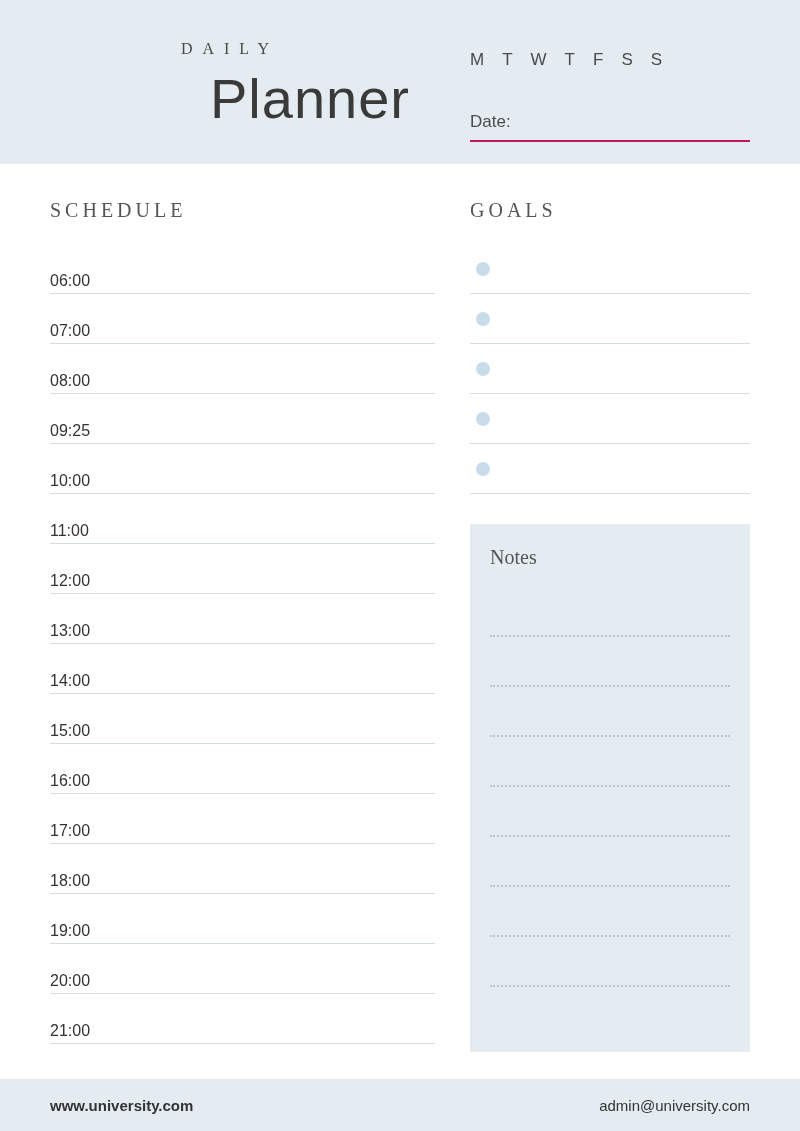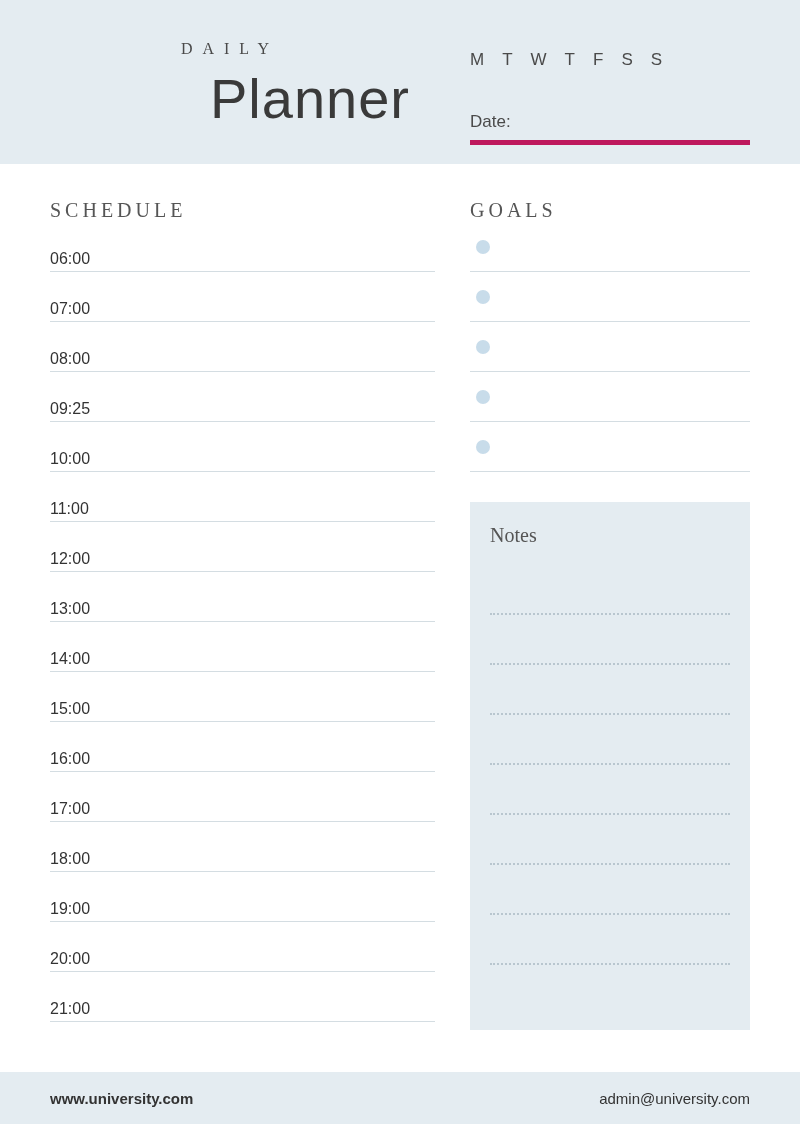--- a/index.html
+++ b/index.html
@@ -45,21 +45,21 @@
     gap: 18px;
     font-size: 17px;
     color: #4a4a4a;
     margin-bottom: 42px;
     justify-content: flex-start;
   }
   .weekday { cursor: default; }
   .date-row {
     display: flex;
     align-items: flex-start;
-    border-bottom: 5px solid #be185d;
+    border-bottom: 2px solid #be185d;
     padding-bottom: 8px;
   }
   .date-label {
     font-size: 17px;
     color: #4a4a4a;
     margin-right: 10px;
   }
   .date-input {
     flex: 1;
     border: none;
@@ -74,20 +74,21 @@
     gap: 35px;
   }
   .left-col { flex: 1; }
   .right-col { width: 280px; }
 
   .section-title {
     font-family: Georgia, 'Times New Roman', serif;
     font-size: 20px;
     letter-spacing: 4px;
     color: #555;
+    margin-bottom: 22px;
   }
 
   .schedule-row {
     display: flex;
     align-items: flex-end;
     height: 50px;
     border-bottom: 1px solid #d4dde2;
     padding-bottom: 3px;
   }
   .time {
@@ -147,21 +148,21 @@
     width: 100%;
     height: 100%;
     border: none;
     background: transparent;
     outline: none;
     font-size: 15px;
   }
 
   .footer {
     position: absolute;
-    bottom: 7px;
+    bottom: 0;
     left: 0;
     right: 0;
     background: #e4ecf1;
     height: 52px;
     display: flex;
     justify-content: space-between;
     align-items: center;
     padding: 0 50px;
     font-size: 15px;
     color: #333;

